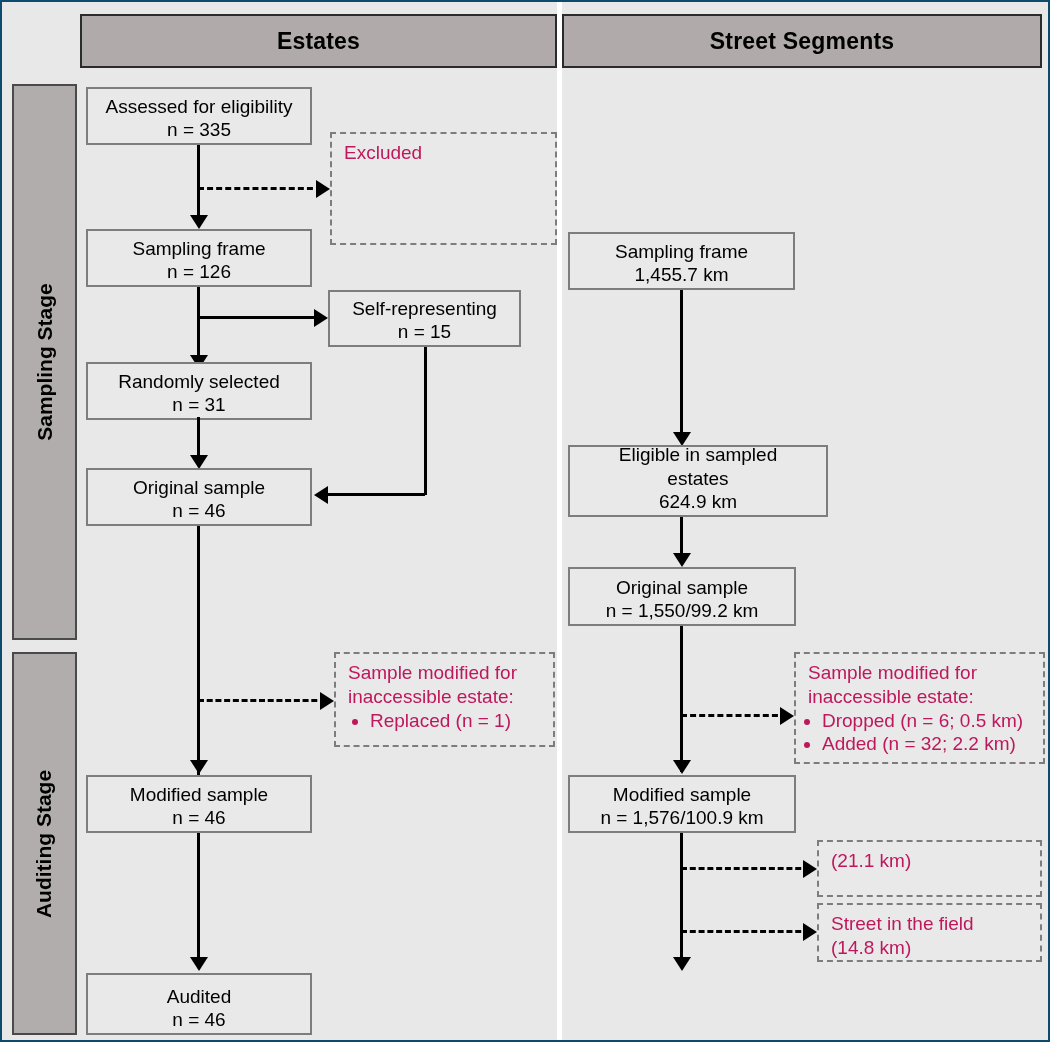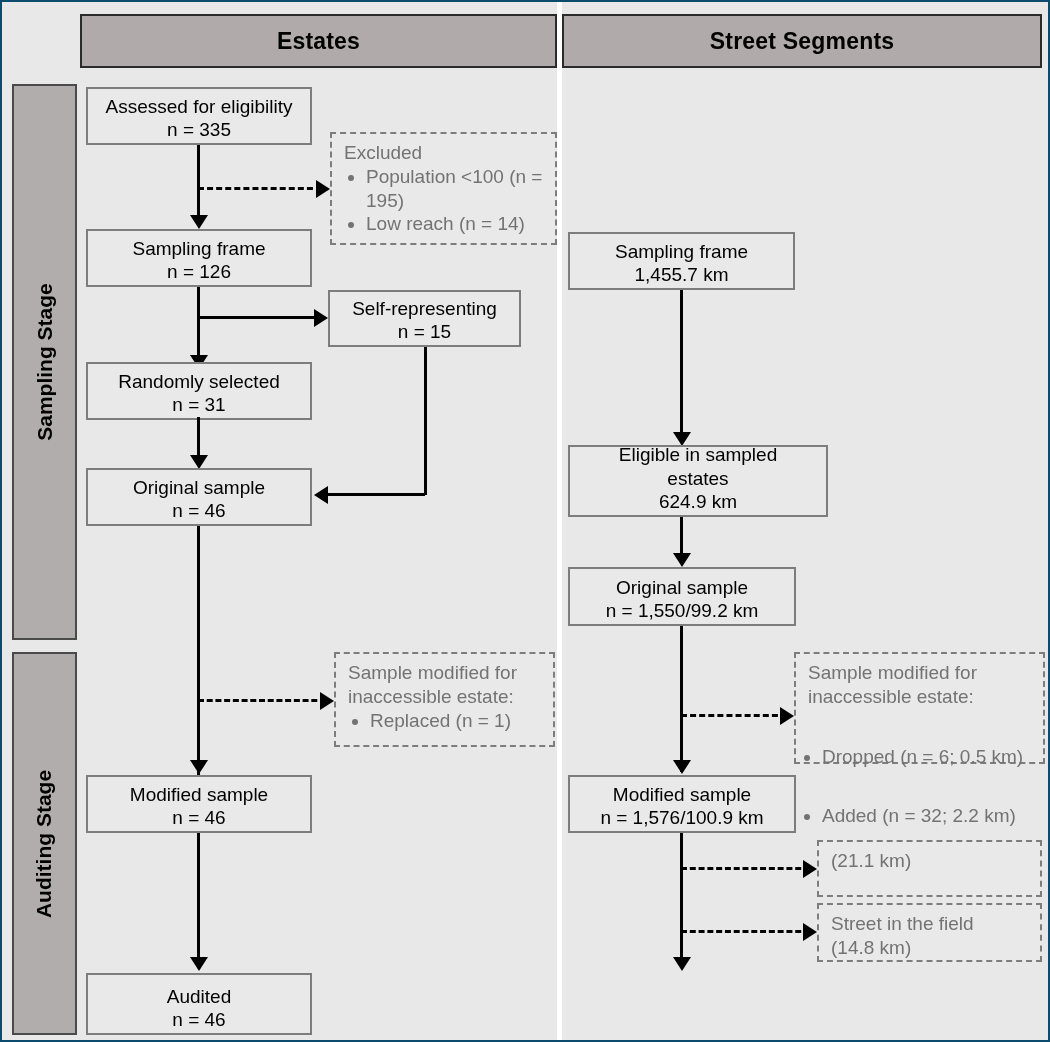--- a/index.html
+++ b/index.html
@@ -68,31 +68,31 @@
     padding: 2px 4px;
   }
   .node .ln { display: block; }
   
   .note {
     position: absolute;
     background: #e9e9e9;
     border: 2px dashed #7d7d7d;
     font-size: 19px;
     line-height: 1.25;
-    color: #737373;
+    color: #be185d;
     padding: 7px 10px 7px 12px;
     text-align: left;
   }
   .note .title { display: block; }
   .note ul {
     margin: 0; padding: 0 0 0 22px;
     list-style: disc;
   }
   .note ul.tight { padding-left: 14px; }
-  .note ul.tight li { padding-left: 0; margin-top: 36px; }
+  .note ul.tight li { padding-left: 0; }
   .note li { margin: 0; }
   .note .plain { display: block; }
   
   .vline, .hline {
     position: absolute;
     background: #000;
   }
   .vline { width: 3px; }
   .hline { height: 3px; }
   .dvline, .dhline { position: absolute; }
@@ -149,24 +149,20 @@
   </div>
 
   <div class="vline" style="left:195px; top:143px; height:74px;"></div>
   <div class="arrow-down" style="left:188px; top:213px;"></div>
 
   <div class="dhline" style="left:196px; top:185px; width:124px;"></div>
   <div class="arrow-right" style="left:314px; top:178px;"></div>
 
   <div class="note" style="left:328px; top:130px; width:227px; height:113px;">
     <span class="title">Excluded</span>
-    <ul>
-      <li>Population &lt;100 (n = 195)</li>
-      <li>Low reach (n = 14)</li>
-    </ul>
   </div>
 
   <div class="node" style="left:84px; top:227px; width:226px; height:58px;">
     <span class="ln">Sampling frame</span>
     <span class="ln">n = 126</span>
   </div>
 
   <div class="vline" style="left:195px; top:285px; height:72px;"></div>
   <div class="arrow-down" style="left:188px; top:353px;"></div>
 

